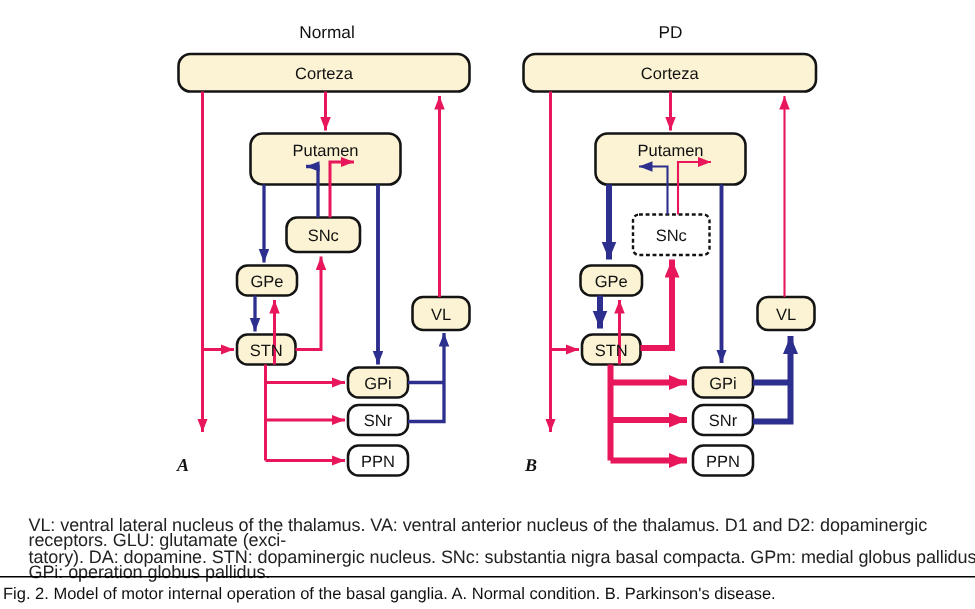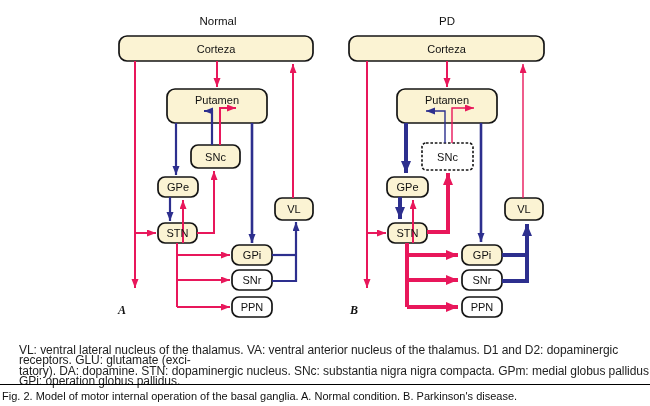--- a/index.html
+++ b/index.html
@@ -130,18 +130,18 @@
     <text class="lbl" x="524" y="213">VL</text>
     <text class="lbl" x="482" y="259">GPi</text>
     <text class="lbl" x="482" y="284">SNr</text>
     <text class="lbl" x="482" y="311">PPN</text>
     <text class="ab" x="354" y="314">B</text>
   </g>
 </svg>
 
 <div class="legend">
   <div>VL: ventral lateral nucleus of the thalamus. VA: ventral anterior nucleus of the thalamus. D1 and D2: dopaminergic receptors. GLU: glutamate (exci-</div>
-  <div><span>tatory). DA: dopamine. STN: dopaminergic nucleus. SNc: </span><span class="it">substantia nigra</span><span> nigra compacta. GPm: medial </span><span class="it">globus pallidus</span><span>. GPi: operation </span><span class="it">globus pallidus</span><span>.</span></div>
+  <div><span>tatory). DA: dopamine. STN: dopaminergic nucleus. SNc: </span><span class="it">substantia nigra</span><span> basal compacta. GPm: medial </span><span class="it">globus pallidus</span><span>. GPi: operation </span><span class="it">globus pallidus</span><span>.</span></div>
 </div>
 
 <div class="rule"></div>
 
 <div class="figcap"><span class="figlabel">Fig. 2.</span><span> Model of motor internal operation of the basal ganglia. A. Normal condition. B. Parkinson's disease.</span></div>
 
 </body></html>

